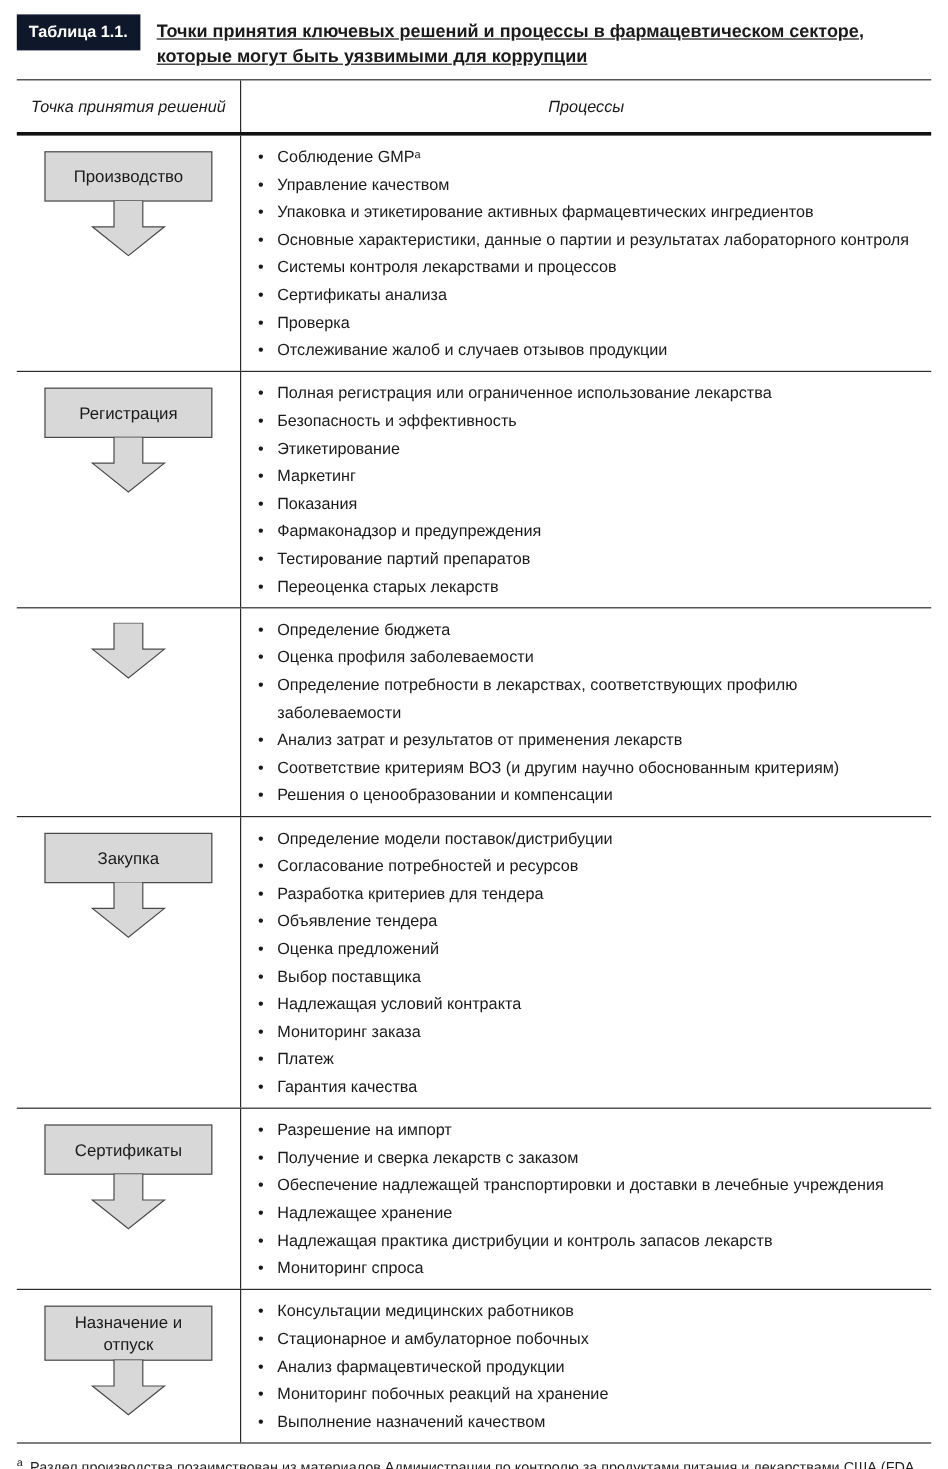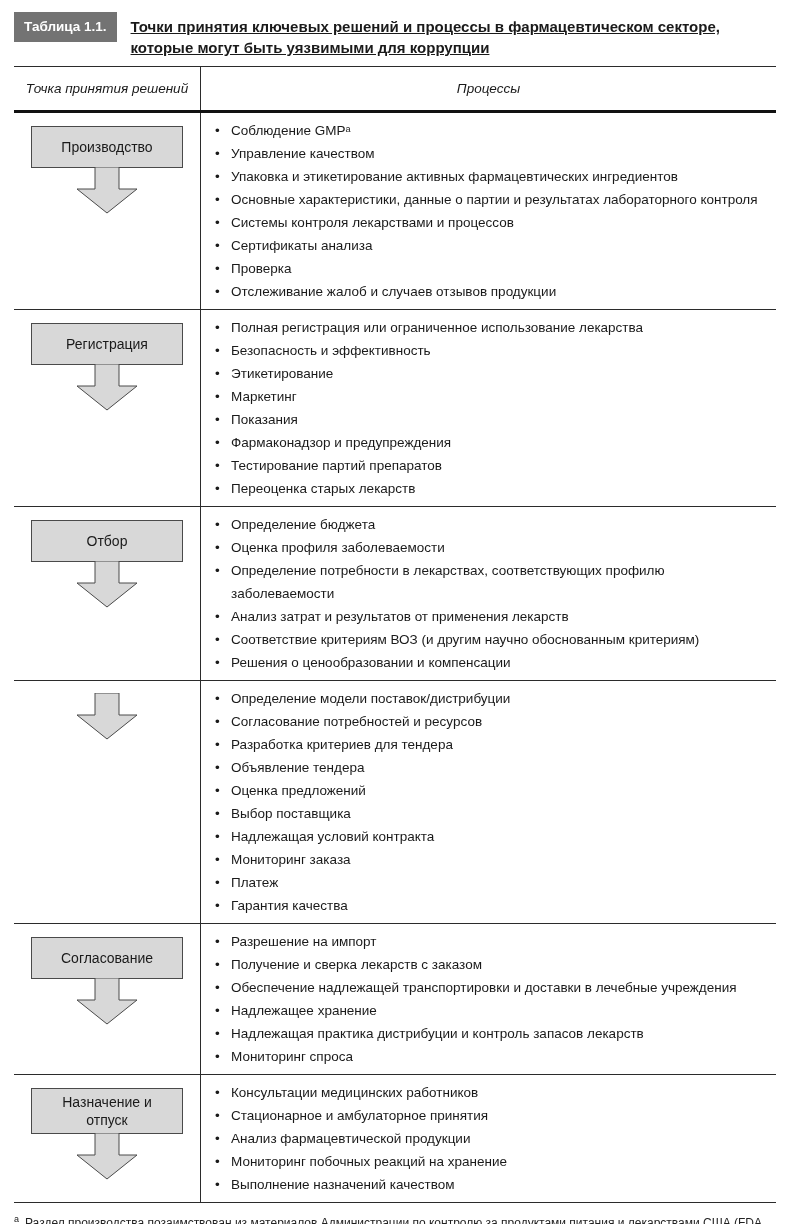--- a/index.html
+++ b/index.html
@@ -7,21 +7,21 @@
   body {
     width:790px; min-height:1224px;
     font-family:"Liberation Sans", sans-serif;
     color:#1a1a1a;
   }
   .page { padding:12px 14px 10px 14px; }
 
   
   .table-header { display:flex; align-items:flex-start; margin-bottom:8px; }
   .label-box {
-    background:#737373; color:#ffffff;
+    background:#0f172a; color:#ffffff;
     font-weight:bold; font-size:13.5px;
     padding:7px 10px 8px 10px;
     min-width:94px; text-align:center;
     flex:0 0 auto;
   }
   .title {
     font-weight:bold; font-size:15px; line-height:21px;
     padding:4px 0 0 14px; max-width:630px;text-decoration:underline;
   }
 
@@ -42,21 +42,21 @@
   }
 
   .t-row { display:flex; border-bottom:1px solid #2b2b2b; }
   .t-row:last-child { border-bottom:1px solid #2b2b2b;justify-content:space-between; }
   .cell-decision {
     flex:0 0 187px; border-right:1px solid #2b2b2b;
     display:flex; flex-direction:column; align-items:center;
     padding-top:13px;
   }
   .decision-box {
-    width:152px; min-height:42px;
+    width:140px; min-height:42px;
     background:#d8d8d8; border:1px solid #4a4a4a;
     display:flex; align-items:center; justify-content:center;
     text-align:center; font-size:14px; line-height:18px;
     padding:4px 8px;
   }
   .arrow-wrap { margin-top:-1px; line-height:0; }
   .cell-processes { flex:1; padding:6px 8px 6px 12px; }
   .bullet-item { display:flex; font-size:13.5px; line-height:23px; }
   .dot { flex:0 0 18px; text-align:left; padding-left:2px; }
   .txt { flex:1; }
@@ -169,21 +169,20 @@
             </div>
             <div class="bullet-item">
               <span class="dot">•</span>
               <span class="txt">Переоценка старых лекарств</span>
             </div>
           </div>
   </div>
 
   <div class="t-row">
     <div class="cell-decision">
-      <div class="decision-box">Отбор</div>
       <div class="arrow-wrap">
         <svg width="72" height="48" viewBox="0 0 72 48">
           <polygon points="24,0 48,0 48,22 66,22 36,46 6,22 24,22" fill="#d8d8d8" stroke="#4a4a4a" stroke-width="1"></polygon>
         </svg>
       </div>
     </div>
     <div class="cell-processes">
             <div class="bullet-item">
               <span class="dot">•</span>
               <span class="txt">Определение бюджета</span>
@@ -206,20 +205,21 @@
             </div>
             <div class="bullet-item">
               <span class="dot">•</span>
               <span class="txt">Решения о ценообразовании и компенсации</span>
             </div>
           </div>
   </div>
 
   <div class="t-row">
     <div class="cell-decision">
+      <div class="decision-box">Закупка</div>
       <div class="arrow-wrap">
         <svg width="72" height="48" viewBox="0 0 72 48">
           <polygon points="24,0 48,0 48,22 66,22 36,46 6,22 24,22" fill="#d8d8d8" stroke="#4a4a4a" stroke-width="1"></polygon>
         </svg>
       </div>
     </div>
     <div class="cell-processes">
             <div class="bullet-item">
               <span class="dot">•</span>
               <span class="txt">Определение модели поставок/дистрибуции</span>
@@ -258,21 +258,21 @@
             </div>
             <div class="bullet-item">
               <span class="dot">•</span>
               <span class="txt">Гарантия качества</span>
             </div>
           </div>
   </div>
 
   <div class="t-row">
     <div class="cell-decision">
-      <div class="decision-box">Согласование</div>
+      <div class="decision-box">Сертификаты</div>
       <div class="arrow-wrap">
         <svg width="72" height="48" viewBox="0 0 72 48">
           <polygon points="24,0 48,0 48,22 66,22 36,46 6,22 24,22" fill="#d8d8d8" stroke="#4a4a4a" stroke-width="1"></polygon>
         </svg>
       </div>
     </div>
     <div class="cell-processes">
             <div class="bullet-item">
               <span class="dot">•</span>
               <span class="txt">Разрешение на импорт</span>
@@ -309,21 +309,21 @@
         </svg>
       </div>
     </div>
     <div class="cell-processes">
             <div class="bullet-item">
               <span class="dot">•</span>
               <span class="txt">Консультации медицинских работников</span>
             </div>
             <div class="bullet-item">
               <span class="dot">•</span>
-              <span class="txt">Стационарное и амбулаторное принятия</span>
+              <span class="txt">Стационарное и амбулаторное побочных</span>
             </div>
             <div class="bullet-item">
               <span class="dot">•</span>
               <span class="txt">Анализ фармацевтической продукции</span>
             </div>
             <div class="bullet-item">
               <span class="dot">•</span>
               <span class="txt">Мониторинг побочных реакций на хранение</span>
             </div>
             <div class="bullet-item">

